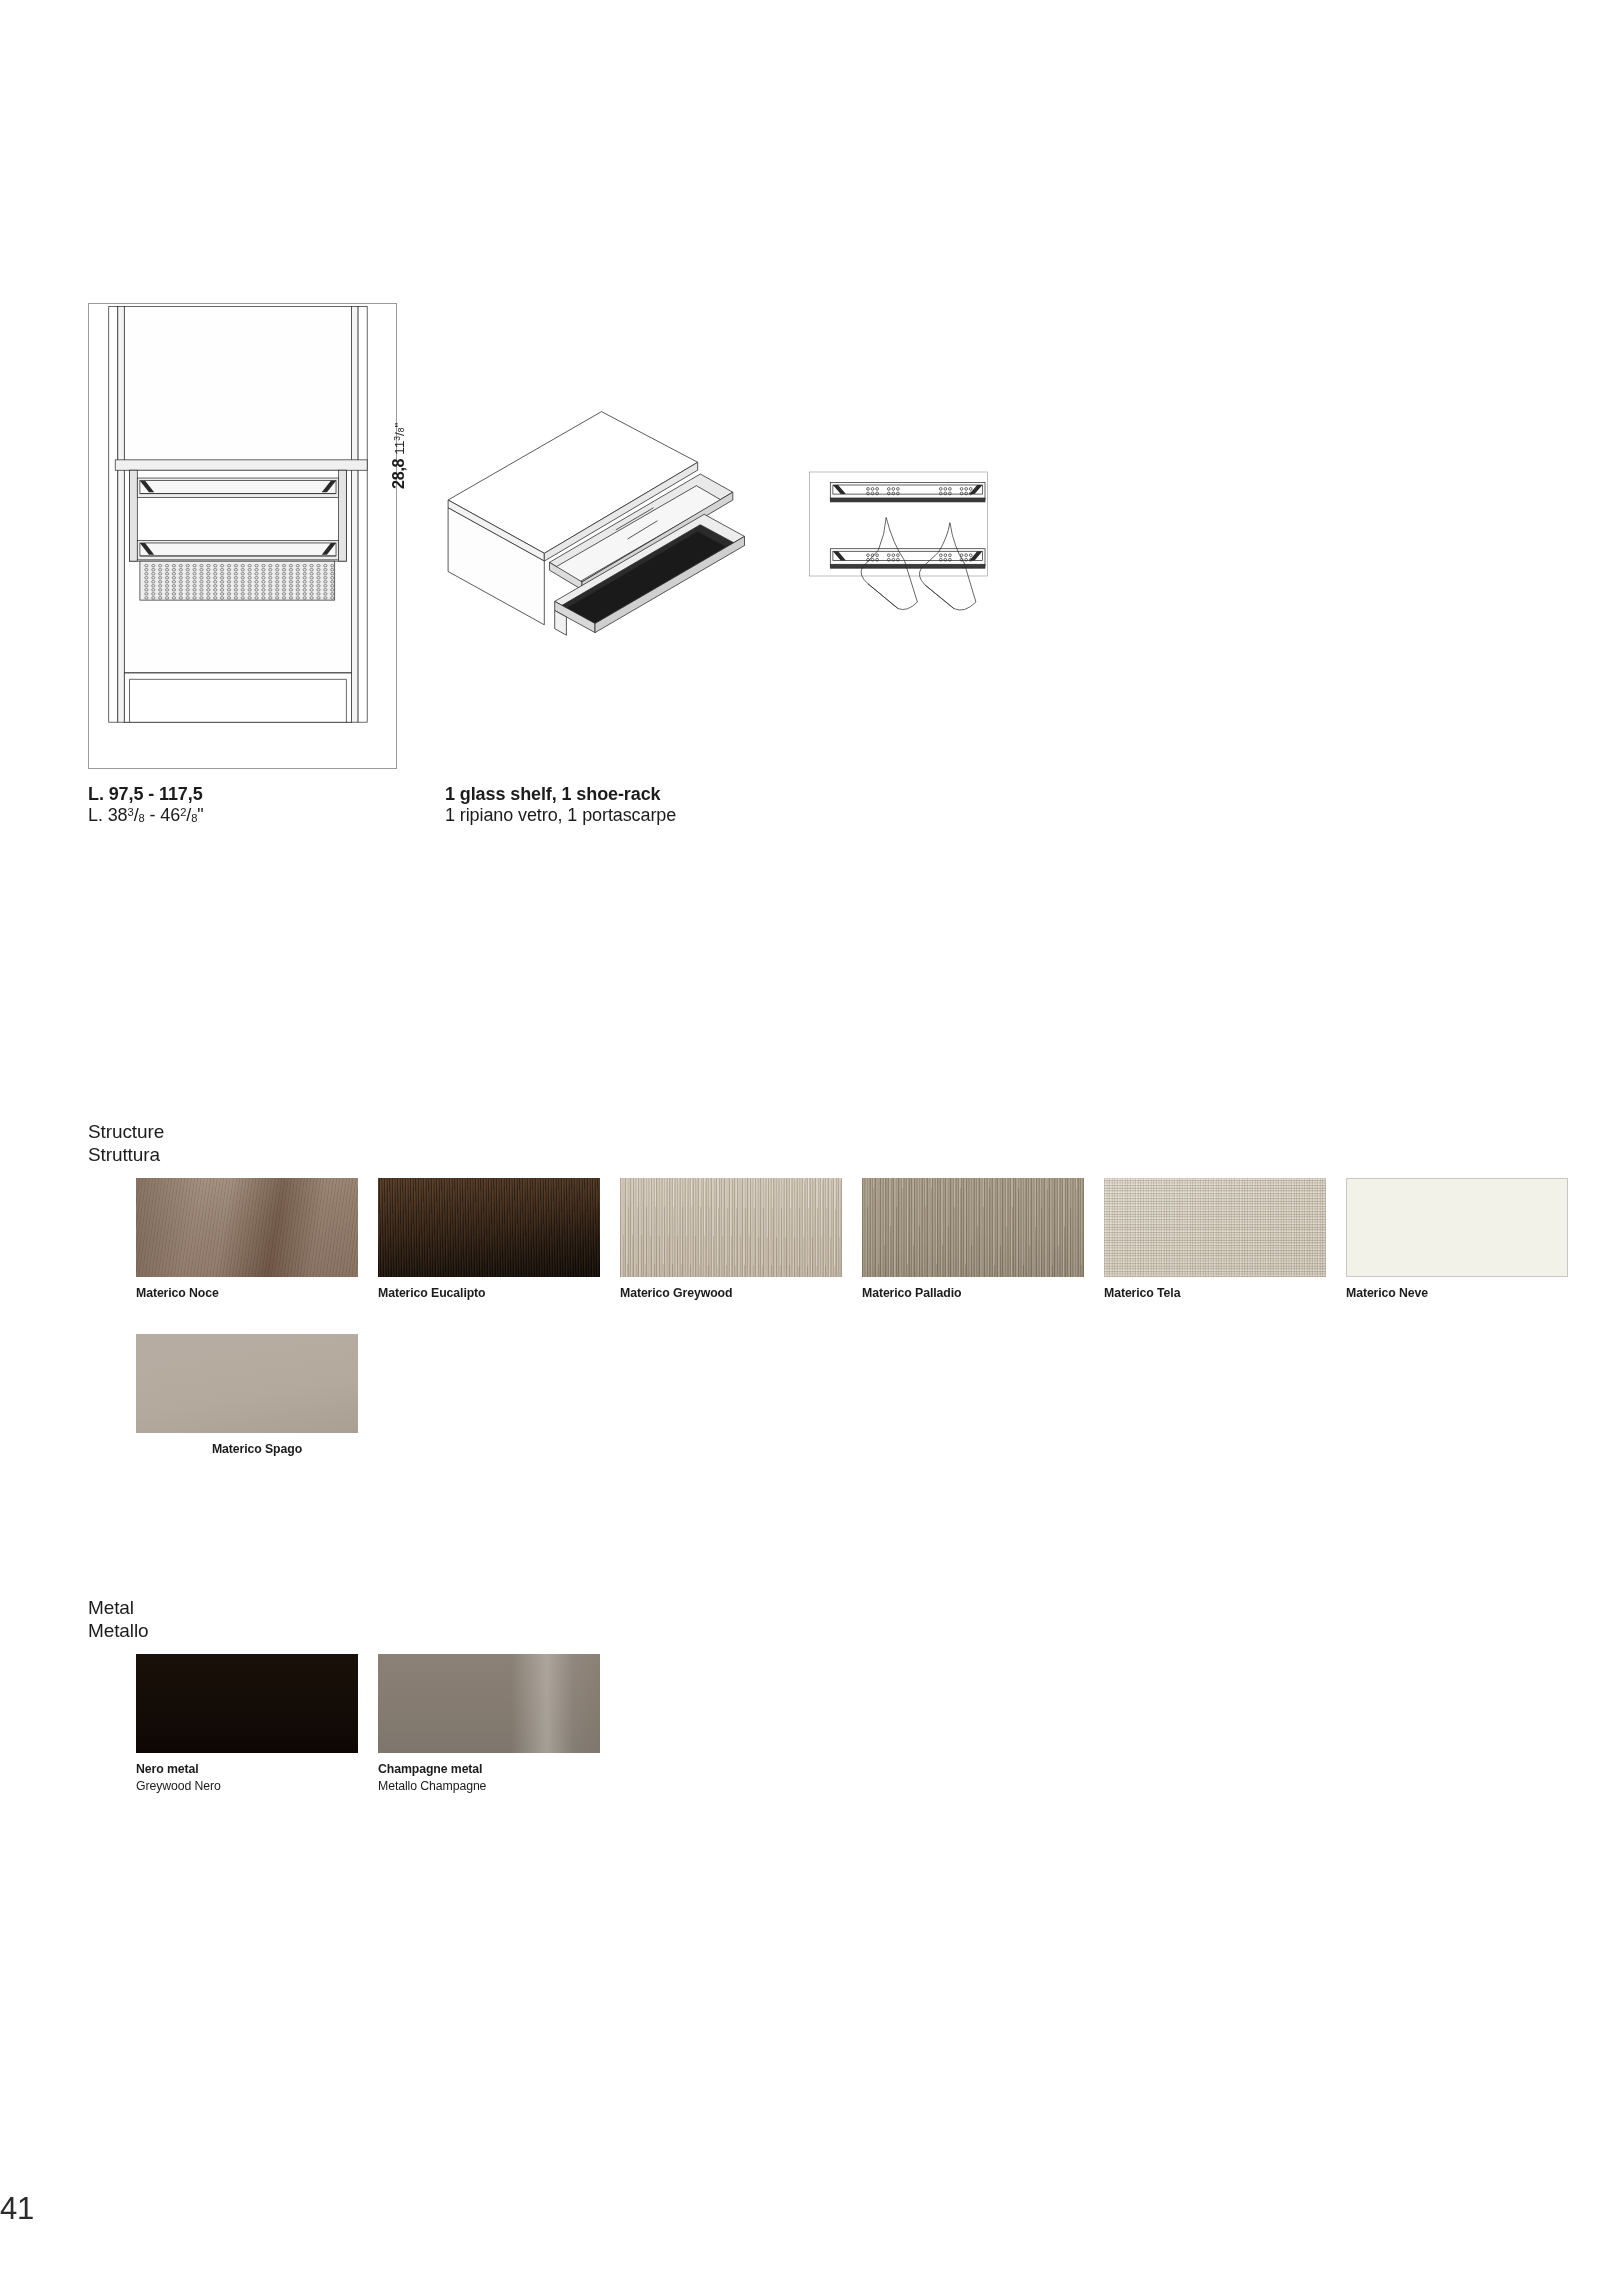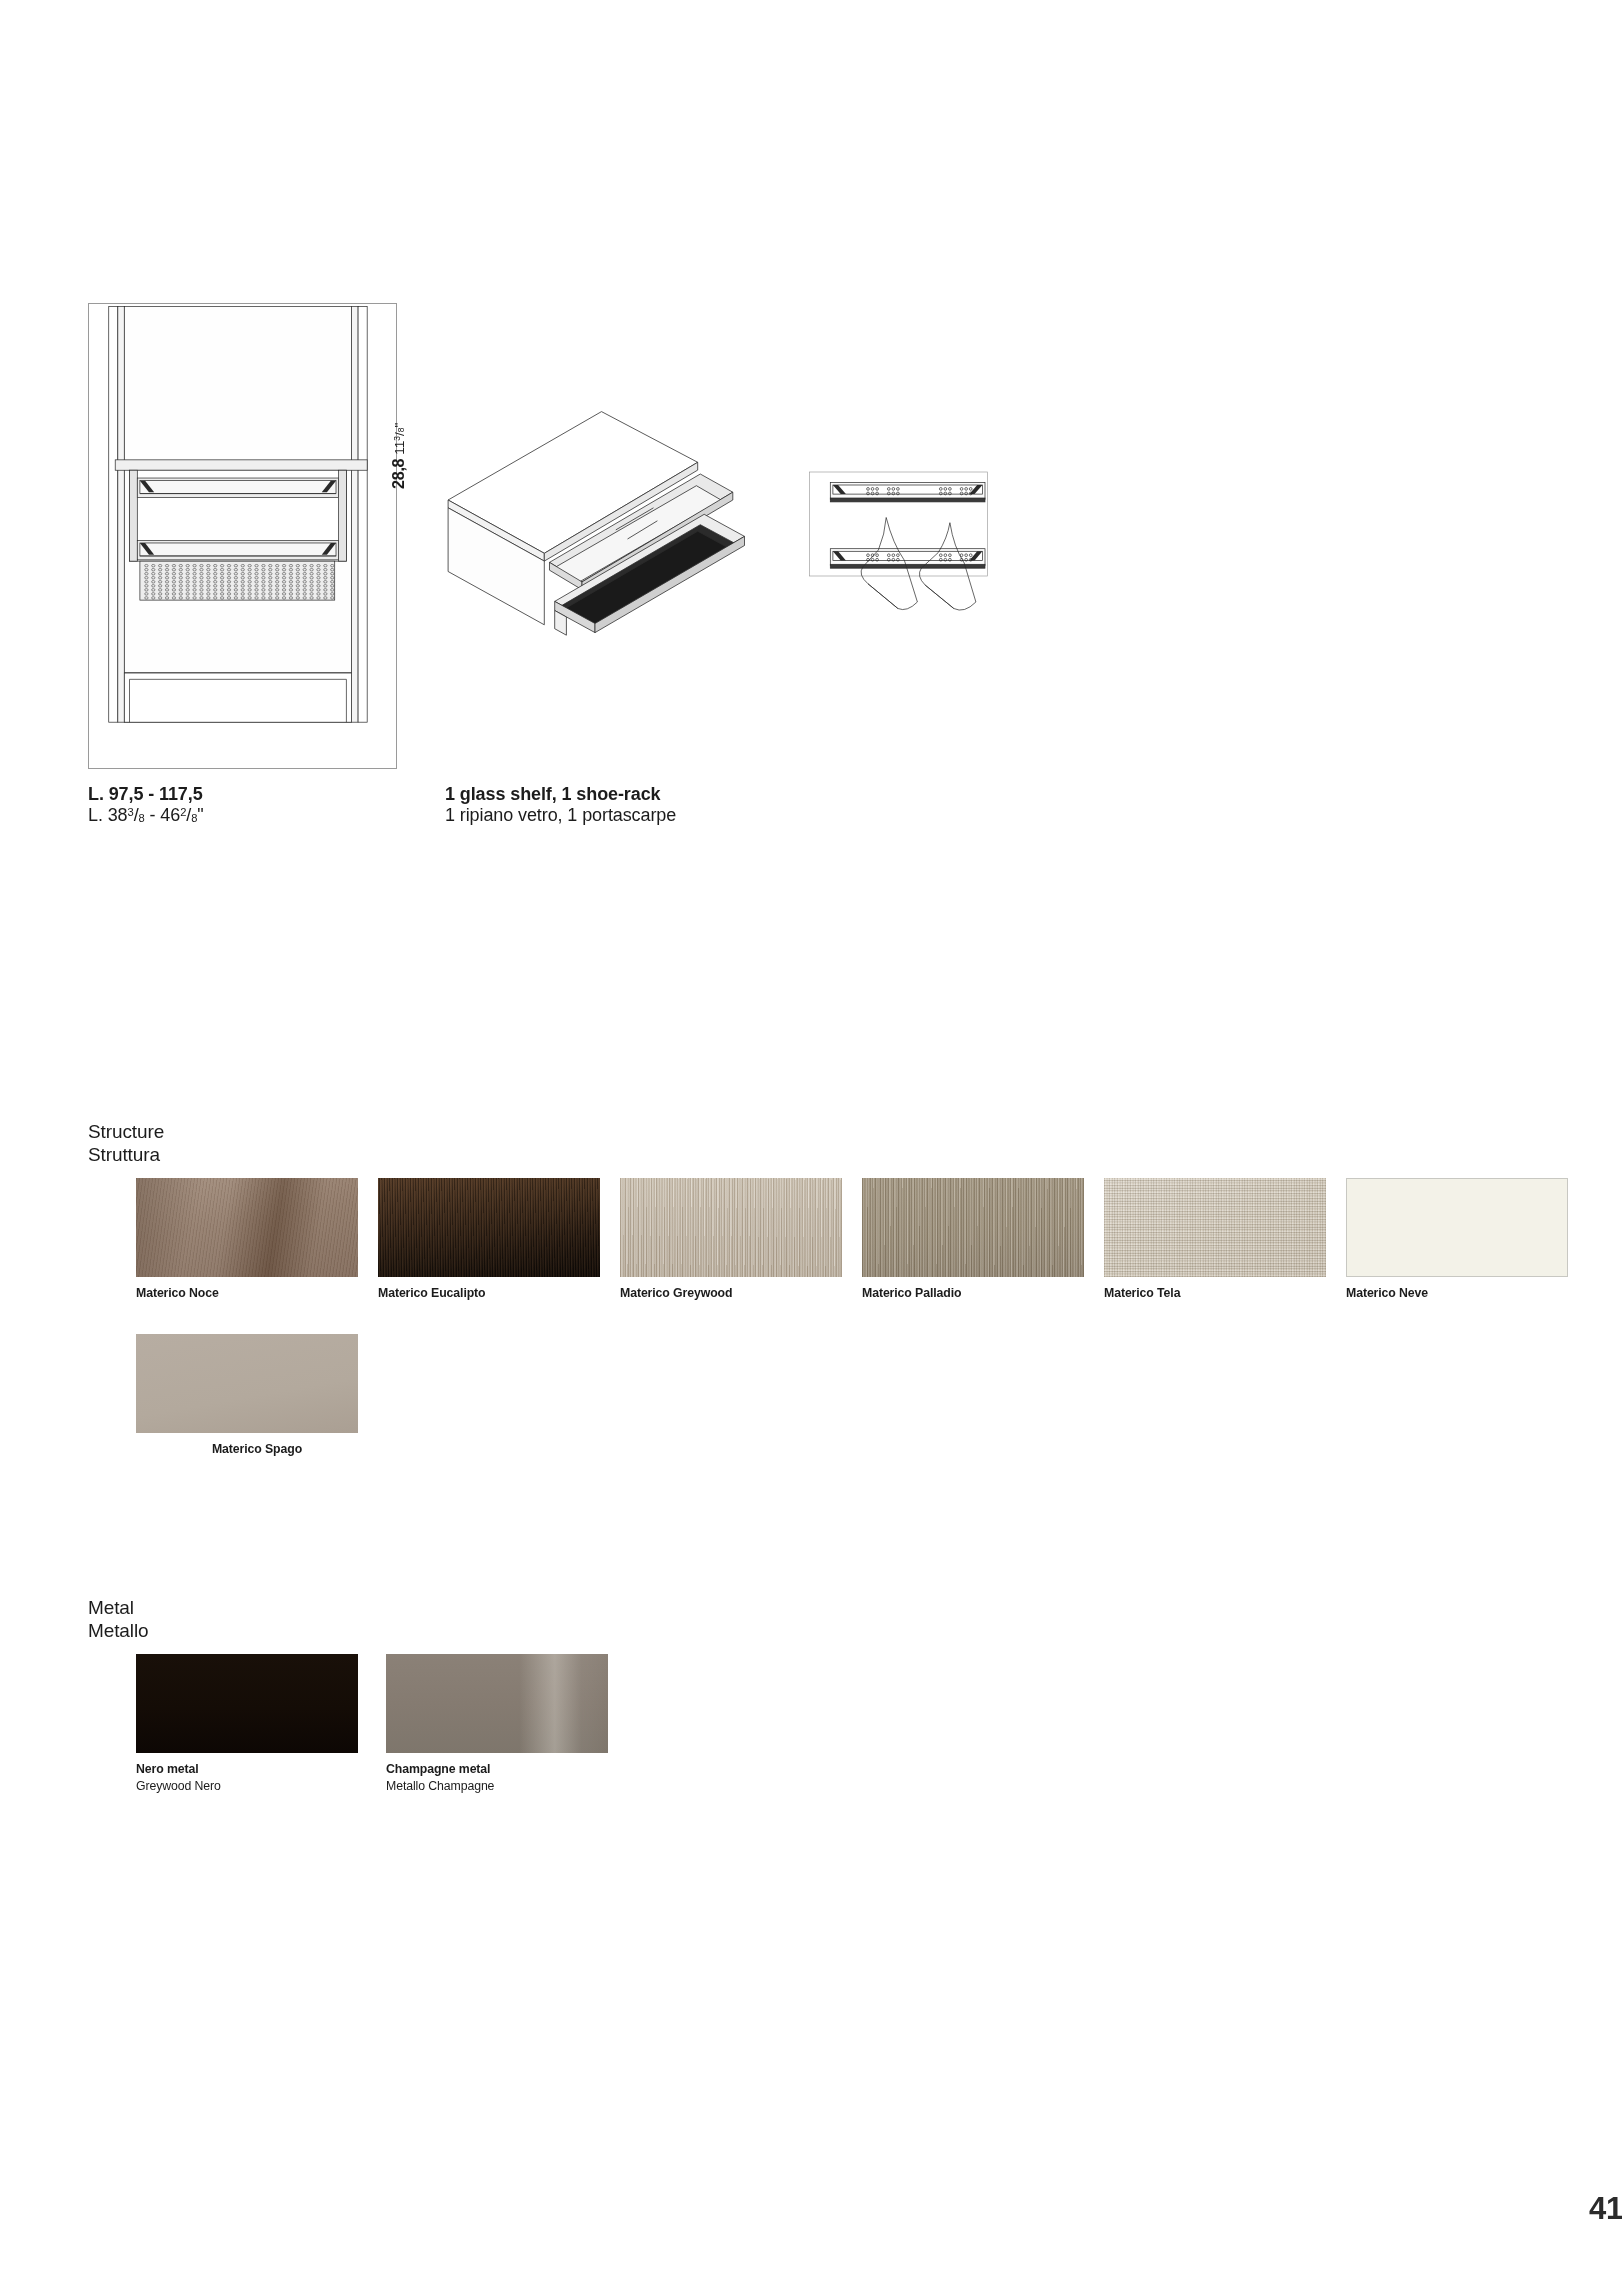--- a/index.html
+++ b/index.html
@@ -71,21 +71,21 @@
   }
   .section-head .sh-it {
     font-size: 19px; font-weight: normal; letter-spacing: -0.1px; line-height: 1.2;
   }
   #head-structure { left: 88px; top: 1121px; }
   #head-metal     { left: 88px; top: 1597px; }
 
   .swatch-grid { position: absolute; display: flex; padding-left: 48px; }
   #row-structure-1 { left: 88px; top: 1178px; }
   #row-structure-2 { left: 88px; top: 1334px; text-align: center; }
-  #row-metal       { left: 88px; top: 1654px; gap: 8px; }
+  #row-metal       { left: 88px; top: 1654px; }
 
   .swatch-cell { width: 242px; flex: 0 0 242px; }
 
   .swatch-chip {
     width: 222px; height: 99px;
     position: relative; overflow: hidden;
   }
   #row-structure-2 .swatch-chip,
   #row-metal .swatch-chip { height: 99px; }
 
@@ -155,22 +155,22 @@
     display: grid;
     grid-template-columns: repeat(4, 1fr);
     grid-template-rows: repeat(3, 1fr);
   }
   .lacquer-grid i { display: block; }
 
   
   #page-number {
     position: absolute;
     left: 0; top: 2191px; width: 1623px;
-    text-align: right;
-    font-size: 31px; font-weight: bold;
+    text-align: left;
+    font-size: 31px; font-weight: normal;
     letter-spacing: -0.3px;
     color: #2b2b2b;
   }
 </style>
 </head>
 <body>
 
 <div id="drawings">
 
   <div class="elev-frame">

